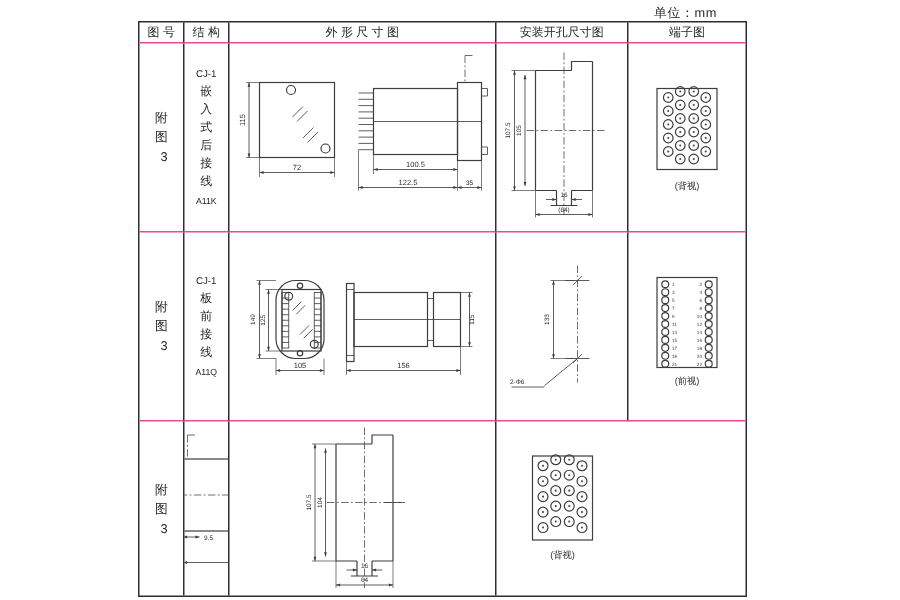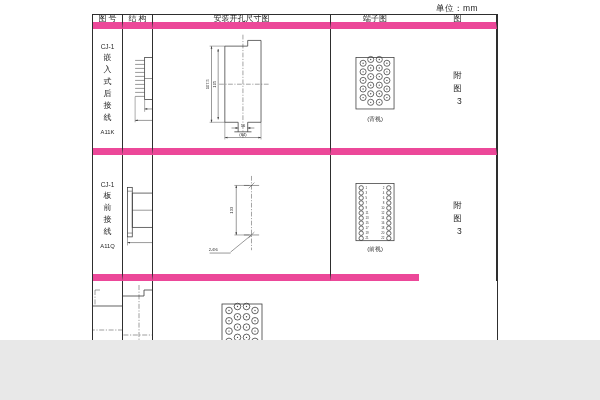--- a/index.html
+++ b/index.html
@@ -1,24 +1,24 @@
 <!DOCTYPE html>
 <html><head>
 <meta charset="utf-8">
 <style>
   html,body { margin:0; padding:0; background:#e8e8e8; }
-  .page { position:relative; width:600px; height:340px; background:#ffffff;
+  .page { position:relative; width:600px; height:400px; background:#ffffff;
           font-family:"Liberation Sans", sans-serif; color:#1f1f1f; overflow:hidden; }
   .unit { position:absolute; top:3px; left:436px; font-size:8.5px; letter-spacing:.5px; }
   .tbl { position:absolute; left:92px; top:14px;
          display:grid;
          grid-template-columns:30px 30px 178px 88px 78px;
          grid-template-rows:14px 126px 126px 116px;
          border:1px solid #2e2e2e; background:#fff; }
-  .cell { border-right:1px solid #2e2e2e; border-bottom:7px solid #ec4899;
+  .cell { border-right:1px solid #2e2e2e; border-bottom:1px solid #ec4899;
           box-sizing:border-box; display:flex; flex-direction:column;
           align-items:center; justify-content:center; overflow:hidden; }
   .cell.lastcol { border-right:none; }
   .cell.lastrow { border-bottom:none; }
   .hcell { font-size:8px; white-space:nowrap; flex-direction:row; }
   .vstack { width:1em; word-break:break-all; text-align:right;
             font-size:8.5px; line-height:13px; }
   .structure .model { font-size:6.5px; margin-bottom:2px; }
   .structure .desc { width:1em; word-break:break-all; 
                      font-size:8px; line-height:12px; }
@@ -51,20 +51,23 @@
 
   <div class="unit">单位：mm</div>
 
   <div class="tbl">
 
     <div class="cell hcell">
         <span>图 号</span>
       </div>
     <div class="cell hcell">
         <span>结 构</span>
+      </div>
+    <div class="cell hcell">
+        <span>外 形 尺 寸 图</span>
       </div>
     <div class="cell hcell">
         <span>安装开孔尺寸图</span>
       </div>
     <div class="cell hcell lastcol">
         <span>端子图</span>
       </div>
 
     <div class="cell">
       <div class="vstack">附图3</div>

